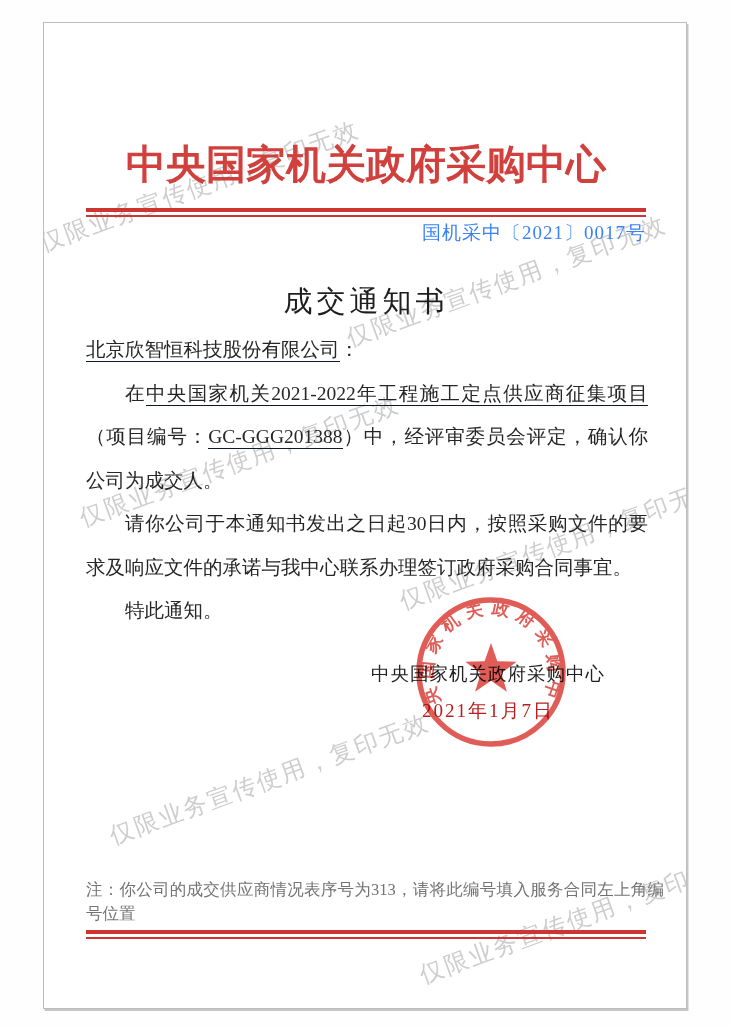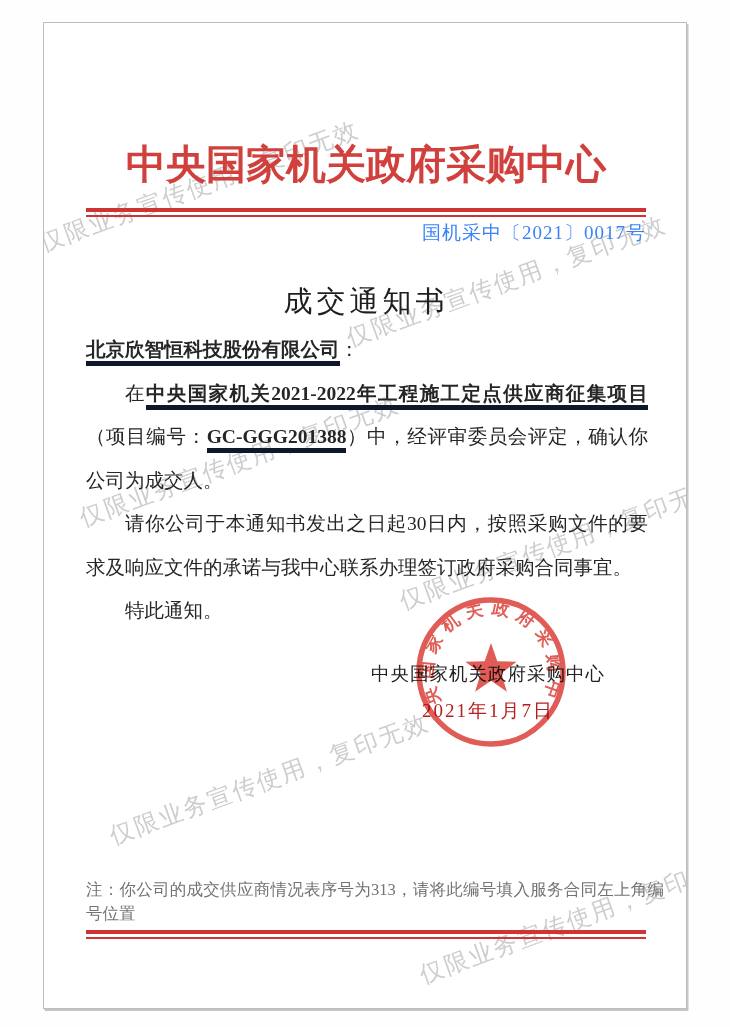--- a/index.html
+++ b/index.html
@@ -38,21 +38,21 @@
     text-align: right; font-size: 19px; color: #3b82f6; letter-spacing: 1px; }
 
   .doc-title { position: absolute; left: 42px; top: 259px; width: 560px;
     text-align: center; font-size: 29px; font-weight: normal; color: #1e1e1e;
     letter-spacing: 4px; }
 
   .body-text { position: absolute; left: 42px; top: 305px; width: 562px;
     font-size: 19.5px; line-height: 43.5px; color: #262626; text-align: justify; }
   .body-text p { text-indent: 2em; margin: 0; }
   .body-text .no-indent { text-indent: 0; }
-  .u { border-bottom: 5px solid #0f172a; padding-bottom: 1px; font-weight: bold; }
+  .u { border-bottom: 1px solid #0f172a; padding-bottom: 1px; }
 
   .sig-org { position: absolute; left: 244px; top: 638px; width: 400px;
     text-align: center; font-size: 18.5px; color: #222; letter-spacing: 1px;
     z-index: 3; }
   .sig-date { position: absolute; left: 244px; top: 675px; width: 400px;
     text-align: center; font-size: 19px; color: #b91c1c; letter-spacing: 2px;
     z-index: 3; }
 
   .seal { position: absolute; left: 367px; top: 569px; width: 160px; height: 160px;
     z-index: 4; mix-blend-mode: multiply; opacity: 0.88; }

